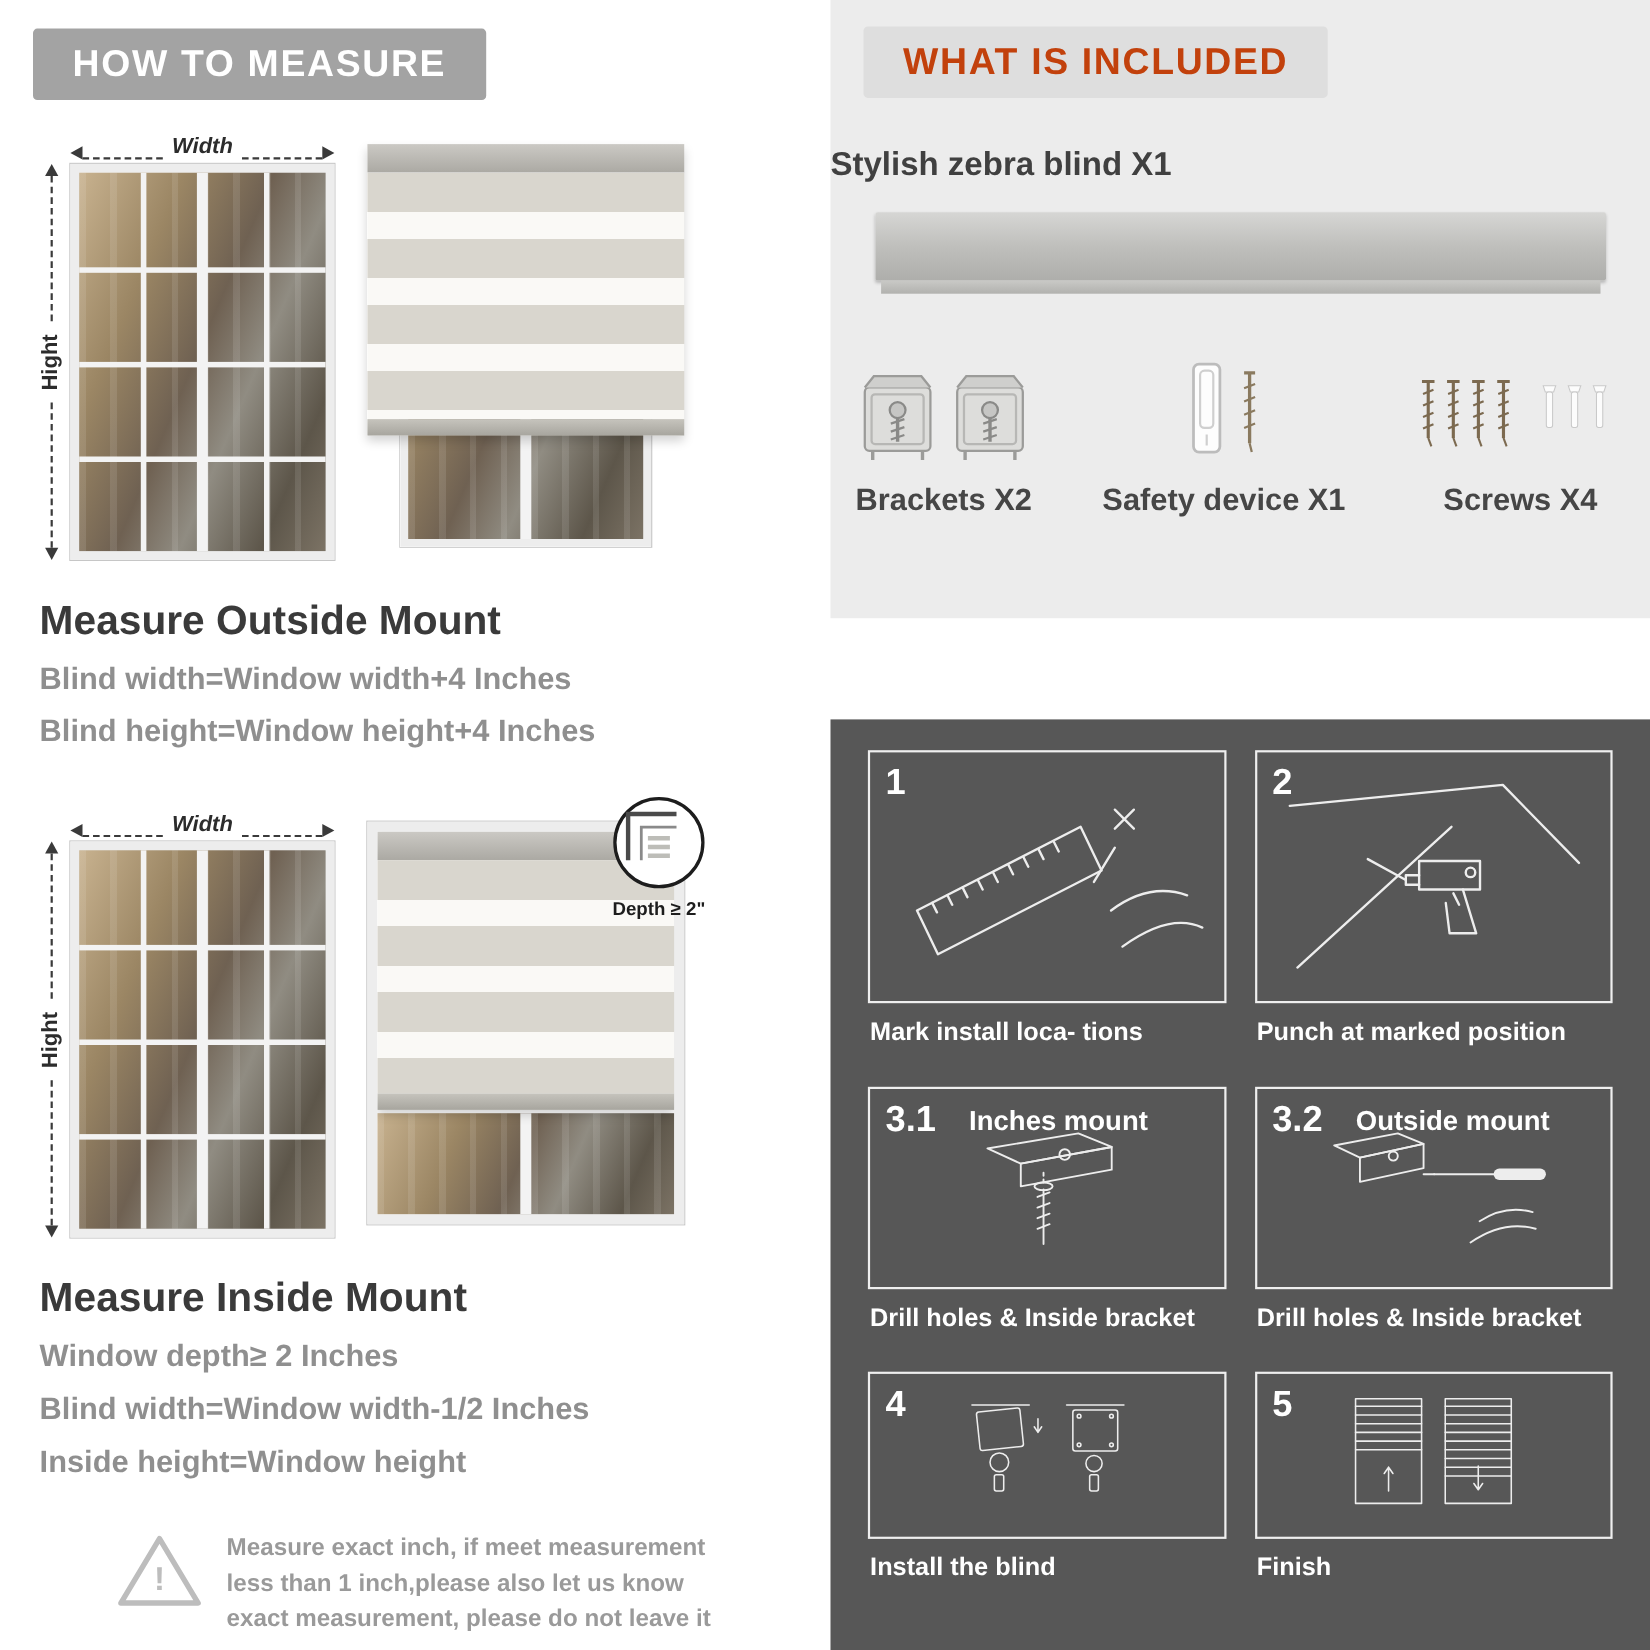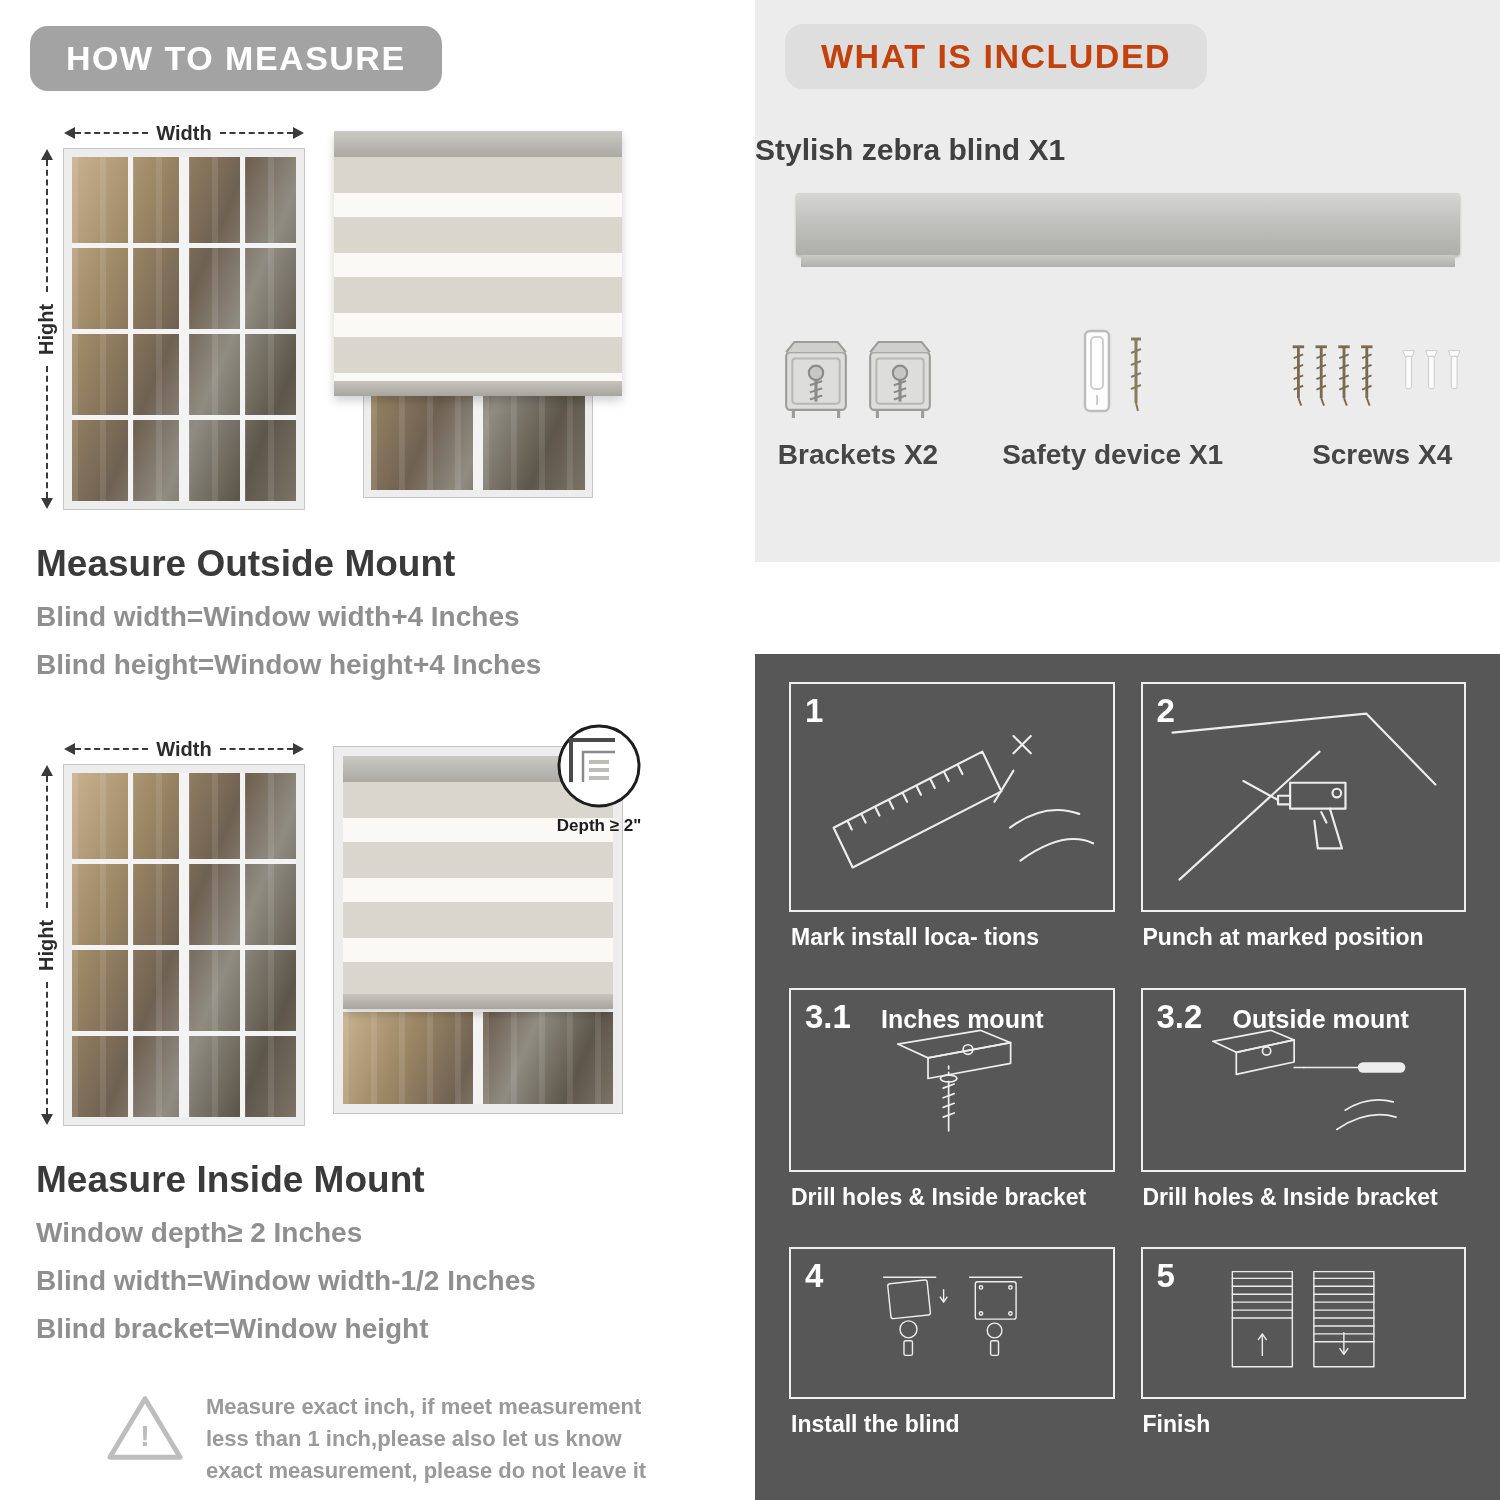--- a/index.html
+++ b/index.html
@@ -2,29 +2,29 @@
 <html><head>
 <meta charset="utf-8">
 <style>
   html,body{margin:0;padding:0;background:#fff;}
   body{font-family:"Liberation Sans", sans-serif;}
   .page{position:relative;width:1500px;height:1500px;background:#fff;overflow:hidden;}
 
   
   .left-col{position:absolute;left:0;top:0;width:755px;height:1500px;background:#fff;}
   .pill{display:inline-block;background:#a3a3a3;color:#fff;font-size:34px;font-weight:bold;
-        letter-spacing:1.5px;padding:13px 36px;border-radius:18px;}
+        letter-spacing:1.5px;padding:13px 36px;border-radius:4px;}
   .pill-left{margin:26px 0 0 30px;}
 
   .measure-fig{display:flex;align-items:flex-start;margin:30px 0 0 34px;}
   .fig-left{display:flex;flex-direction:column;}
   .fig-body{display:flex;}
 
   
-  .hdim{display:flex;align-items:center;height:24px;margin-left:30px;width:240px;margin-bottom:4px;}
+  .hdim{display:flex;align-items:flex-end;height:24px;margin-left:30px;width:240px;margin-bottom:4px;font-style:italic;}
   .dash-h{flex:1;border-top:2px dashed #3a3a3a;height:0;}
   .tri{width:0;height:0;flex:0 0 auto;}
   .tri.l{border-top:6px solid transparent;border-bottom:6px solid transparent;border-right:11px solid #3a3a3a;}
   .tri.r{border-top:6px solid transparent;border-bottom:6px solid transparent;border-left:11px solid #3a3a3a;}
   .tri.u{border-left:6px solid transparent;border-right:6px solid transparent;border-bottom:11px solid #3a3a3a;}
   .tri.d{border-left:6px solid transparent;border-right:6px solid transparent;border-top:11px solid #3a3a3a;}
   .dim-lab{font-size:20px;font-weight:bold;color:#2c2c2c;padding:0 8px;white-space:nowrap;}
   .vdim{display:flex;flex-direction:column;align-items:center;width:26px;margin-right:4px;align-self:stretch;}
   .dash-v{flex:1;border-left:2px dashed #3a3a3a;width:0;}
   .labwrap{height:74px;width:26px;display:flex;align-items:center;justify-content:center;overflow:visible;}
@@ -218,21 +218,21 @@
             <div class="stripes"></div>
             <div class="rail-bot"></div>
           </div>
         </div>
       </div>
     </div>
 
     <h2 class="m-title">Measure Inside Mount</h2>
     <p class="m-line">Window depth≥ 2 Inches</p>
     <p class="m-line">Blind width=Window width-1/2 Inches</p>
-    <p class="m-line">Blind bracket=Window height</p>
+    <p class="m-line">Inside height=Window height</p>
 
     <div class="note-row">
       <div class="warn-icon">
         <svg width="82" height="74" viewBox="0 0 84 74">
           <path d="M42 7 L78 67 H6 Z" fill="none" stroke="#bdbdbd" stroke-width="5" stroke-linejoin="round"></path>
         </svg>
         <span class="bang">!</span>
       </div>
       <p class="note-text">Measure exact inch, if meet measurement less than 1 inch,please also let us know exact measurement, please do not leave it</p>
     </div>

